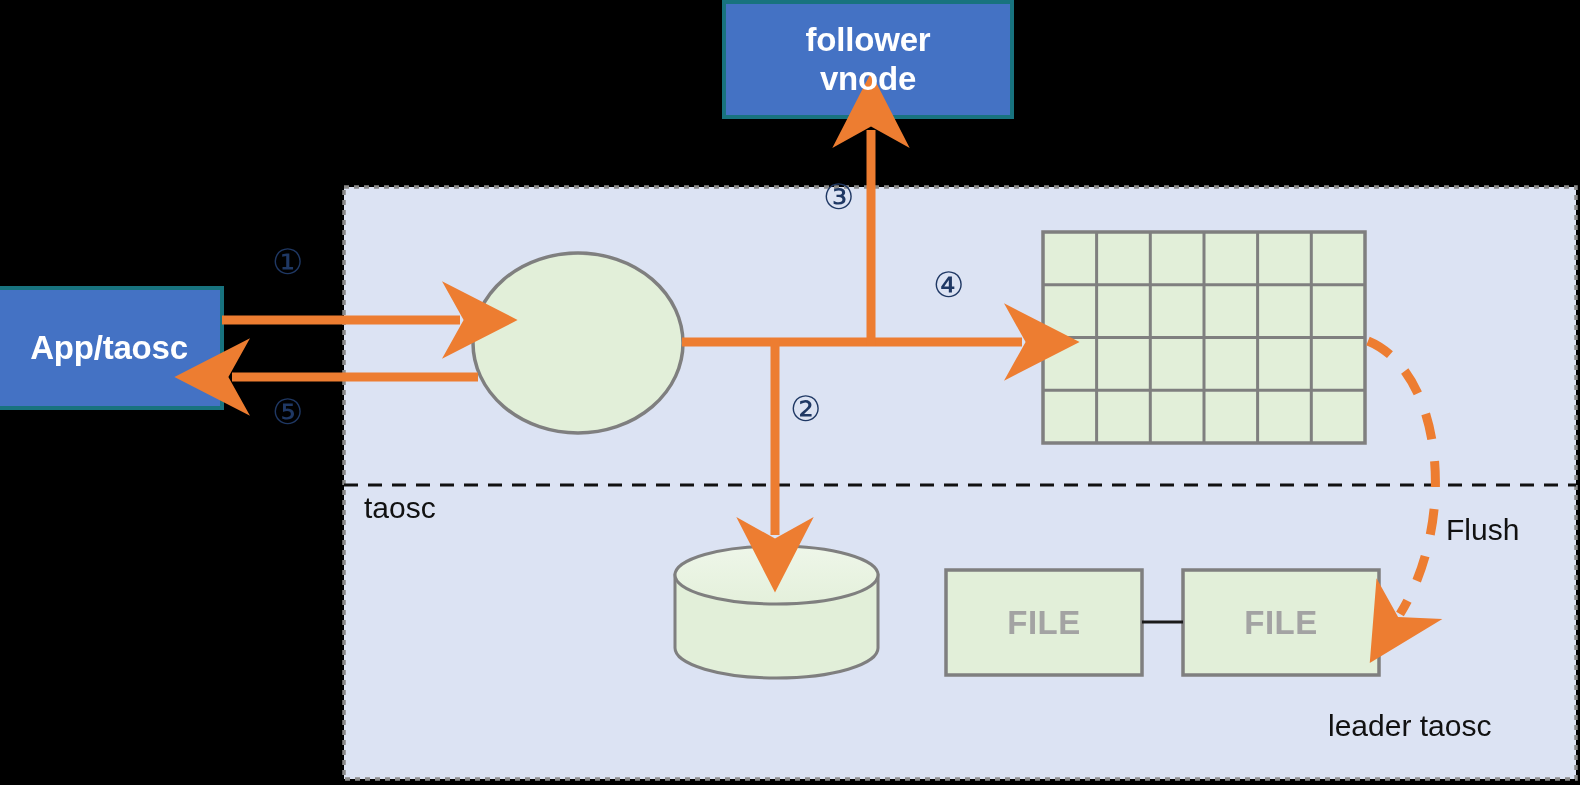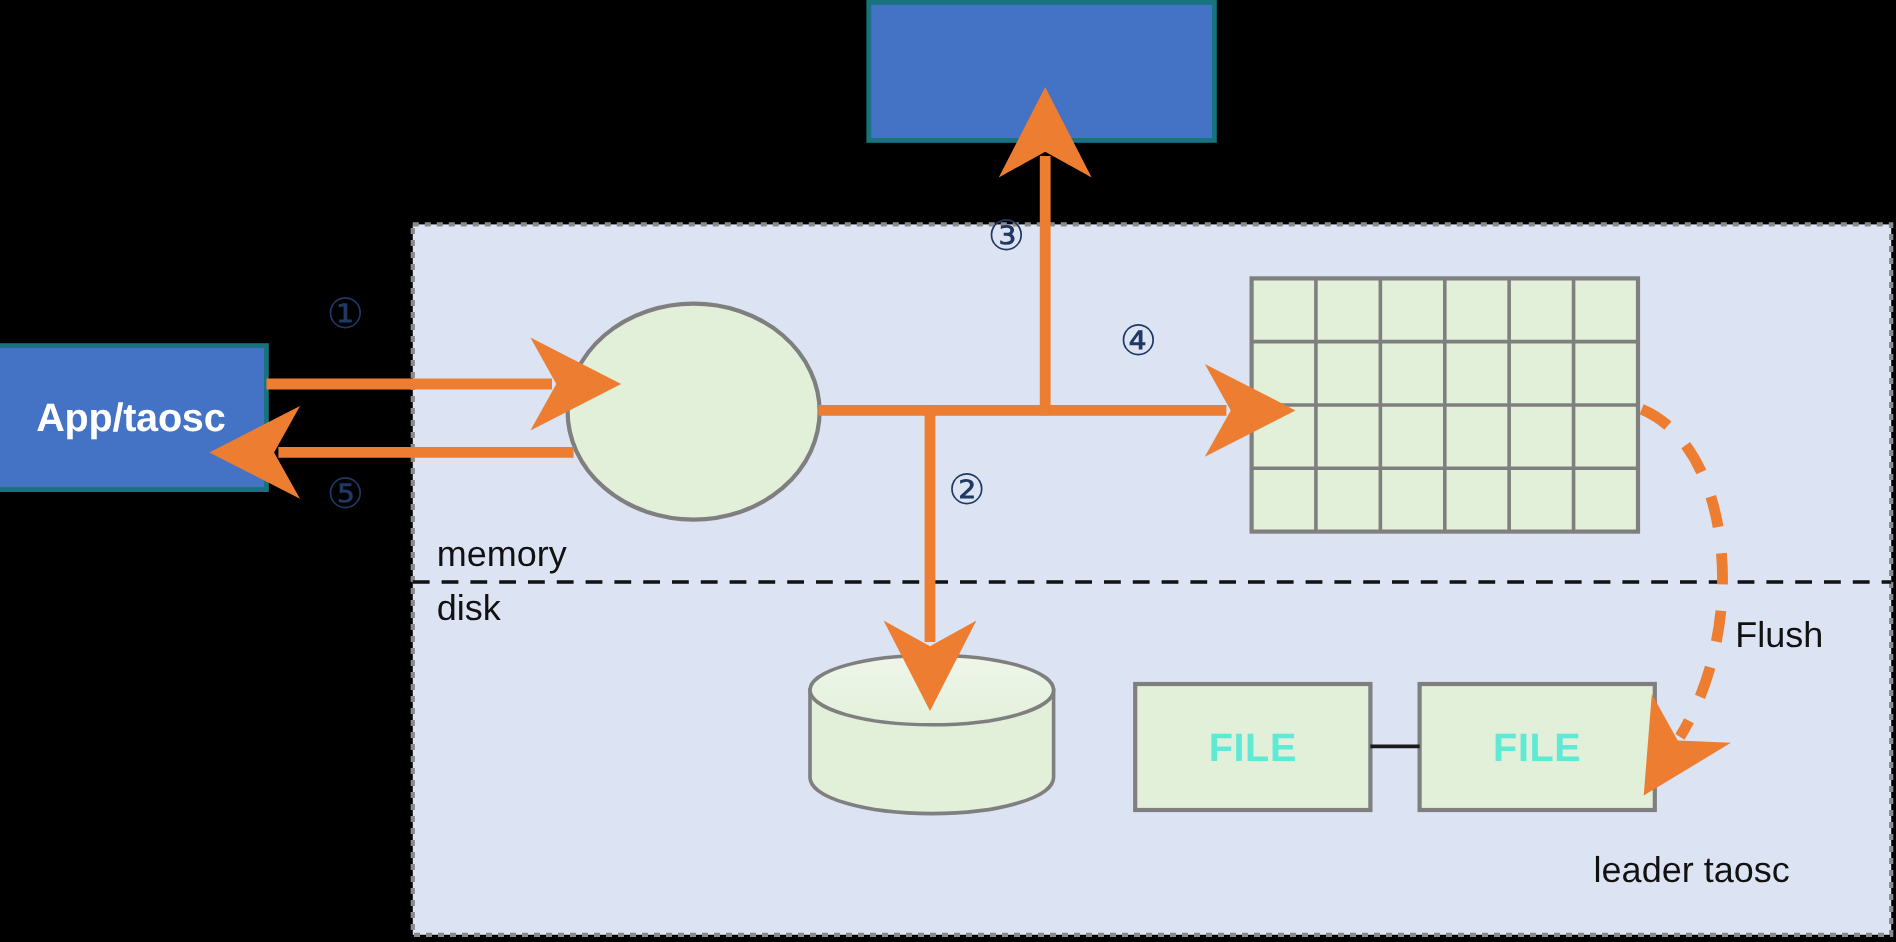--- a/index.html
+++ b/index.html
@@ -36,21 +36,21 @@
     font-size: 33px;
     line-height: 1.16;
     letter-spacing: -0.2px;
   }
   .ellipse-label {
     color: #3b3b3b;
     font-weight: bold;
     font-size: 33px;
   }
   .file-label {
-    color: #5eead4;
+    color: #a3a3a3;
     font-weight: bold;
     font-size: 33px;
     letter-spacing: 0.5px;
   }
   .plain-label {
     color: #111111;
     font-size: 30px;
     font-weight: normal;
   }
   .step-num {
@@ -120,30 +120,33 @@
 
     <line x1="871" y1="346" x2="871" y2="130" stroke="#ed7d31" stroke-width="9" marker-end="url(#arrow-orange)"></line>
 
     <line x1="775" y1="338" x2="775" y2="535" stroke="#ed7d31" stroke-width="9" marker-end="url(#arrow-orange)"></line>
 
     <path d="M1368,341 C1443,372 1458,520 1400,614" fill="none" stroke="#ed7d31" stroke-width="9" stroke-dasharray="26 22" stroke-linecap="butt" marker-end="url(#arrow-orange-dash)"></path>
   </svg>
 
   <div class="node-label blue-box-label" style="left:-4px; top:288px; width:226px; height:120px;">App/taosc</div>
 
+  <div class="node-label blue-box-label" style="left:724px; top:2px; width:288px; height:115px; flex-direction:column;">
+    <span>follower</span>
+    <span>vnode</span>
+  </div>
 
 
   <div class="node-label file-label" style="left:946px; top:570px; width:196px; height:105px;">FILE</div>
 
   <div class="node-label file-label" style="left:1183px; top:570px; width:196px; height:105px;">FILE</div>
 
 
-  <div class="node-label plain-label" style="left:364px; top:443px; width:200px; height:40px; justify-content:flex-start;">memory</div>
 
-  <div class="node-label plain-label" style="left:364px; top:488px; width:200px; height:40px; justify-content:flex-start;">disk</div>
+  <div class="node-label plain-label" style="left:364px; top:488px; width:200px; height:40px; justify-content:flex-start;">taosc</div>
 
   <div class="node-label plain-label" style="left:1446px; top:510px; width:140px; height:40px; justify-content:flex-start;">Flush</div>
 
   <div class="node-label plain-label" style="left:1328px; top:706px; width:240px; height:40px; justify-content:flex-start;">leader taosc</div>
 
   <div class="step-num" style="left:272px; top:245px;">①</div>
   <div class="step-num" style="left:790px; top:392px;">②</div>
   <div class="step-num" style="left:823px; top:180px;">③</div>
   <div class="step-num" style="left:933px; top:268px;">④</div>
   <div class="step-num" style="left:272px; top:395px;">⑤</div>

